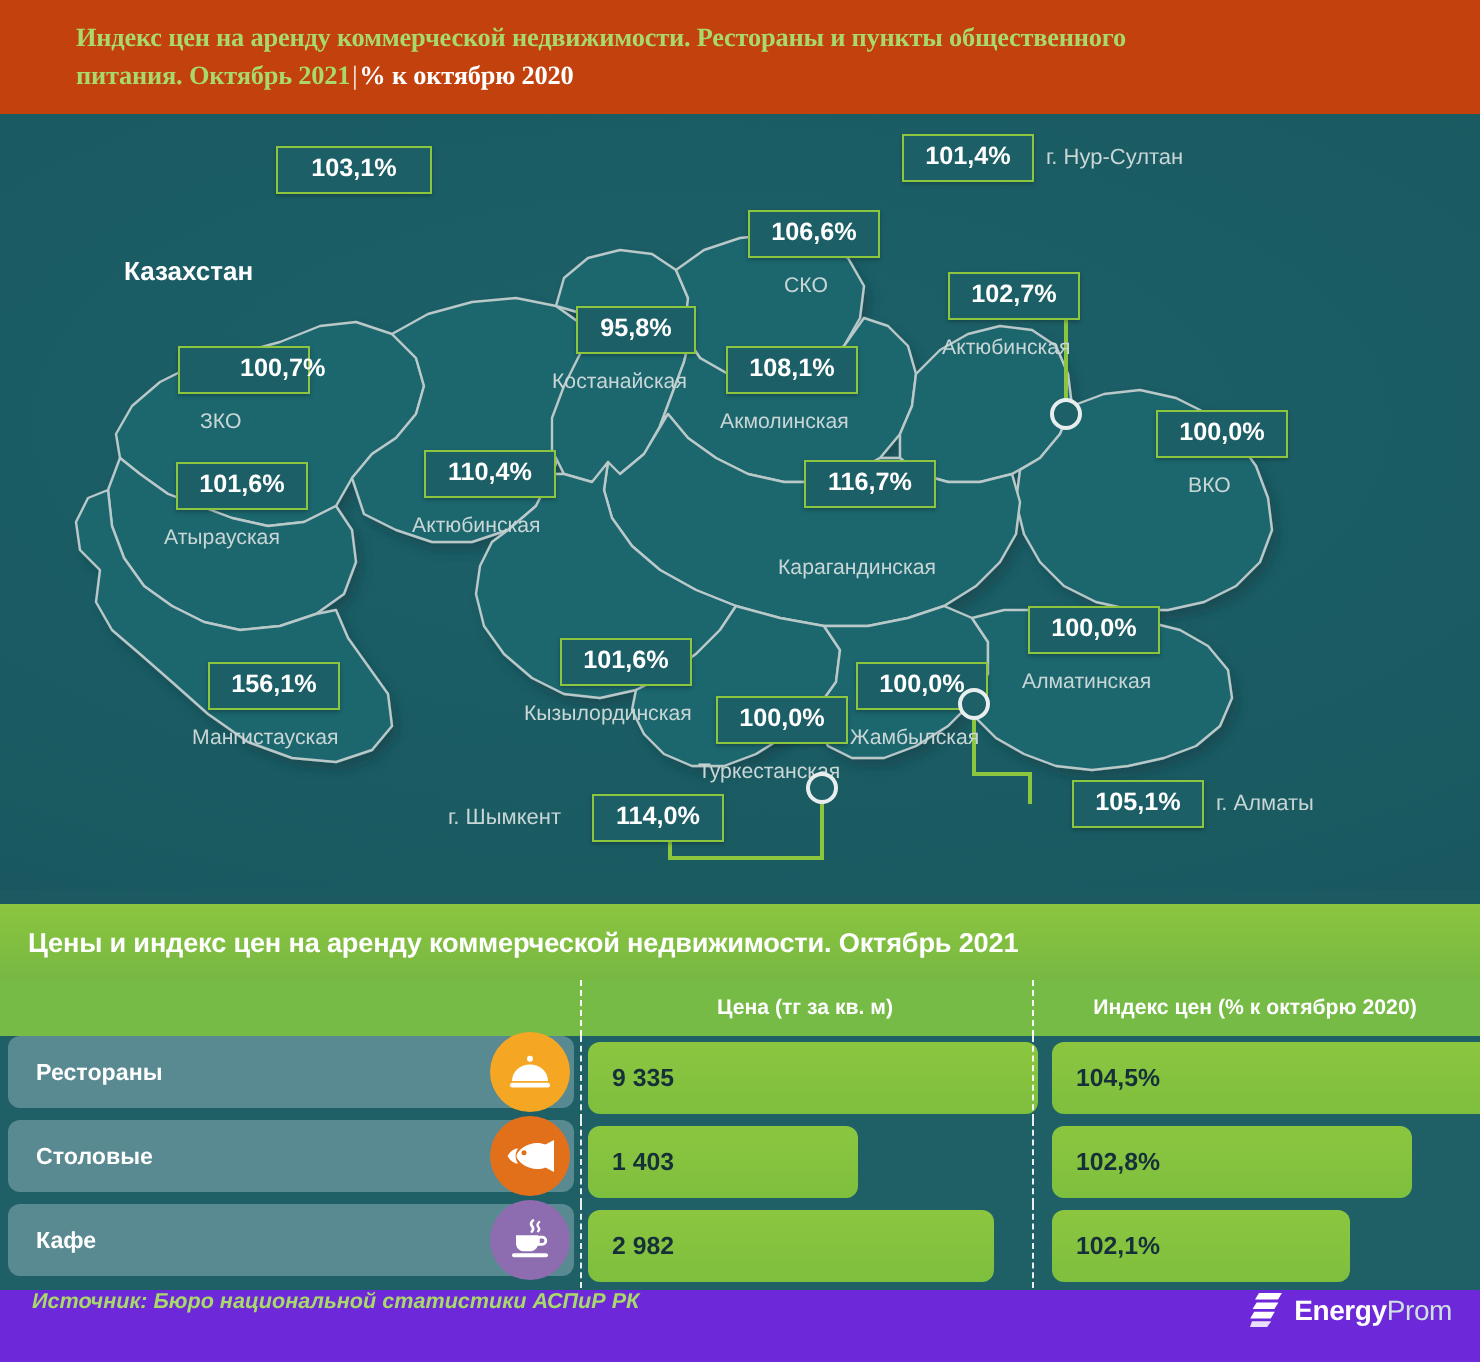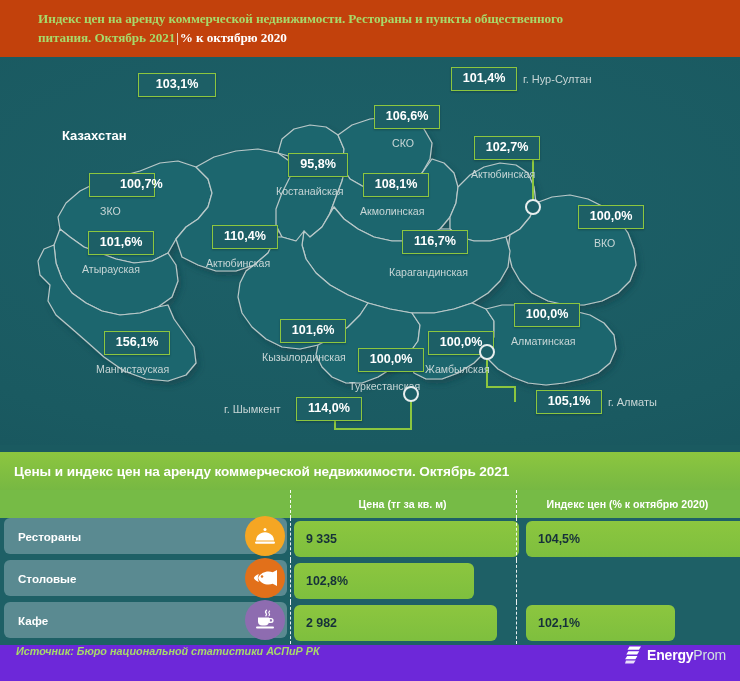--- a/index.html
+++ b/index.html
@@ -251,21 +251,21 @@
 
     <div class="rlabel" style="left:360px; top:103px;">Акмолинская</div>
     <div class="chip" style="left:363px; top:116px; width:66px;">108,1%</div>
 
     <div class="rlabel" style="left:471px; top:66px;">Актюбинская</div>
     <div class="chip" style="left:474px; top:79px; width:66px;">102,7%</div>
 
     <div class="rlabel" style="left:594px; top:135px;">ВКО</div>
     <div class="chip" style="left:578px; top:148px; width:66px;">100,0%</div>
 
-    <div class="rlabel" style="left:389px; top:164px;">Карагандинская</div>
+    <div class="rlabel" style="left:389px; top:176px;">Карагандинская</div>
     <div class="chip" style="left:402px; top:173px; width:66px;">116,7%</div>
 
     <div class="rlabel" style="left:262px; top:249px;">Кызылординская</div>
     <div class="chip" style="left:280px; top:262px; width:66px;">101,6%</div>
 
     <div class="rlabel" style="left:349px; top:278px;">Туркестанская</div>
     <div class="chip" style="left:358px; top:291px; width:66px;">100,0%</div>
 
     <div class="rlabel" style="left:425px; top:261px;">Жамбылская</div>
     <div class="chip" style="left:428px; top:274px; width:66px;">100,0%</div>
@@ -329,20 +329,25 @@
     <div class="trow">
       <div class="rowlabel">
         <span>Столовые</span>
         <span class="icon-badge" style="background:#e2701a;">
           <svg width="26" height="20" viewBox="0 0 26 20" fill="#ffffff">
             <path d="M16.5 3.5c-4.5 0-8.2 2.6-9.8 5.1-0.6 0.9-0.6 1.9 0 2.8 1.6 2.5 5.3 5.1 9.8 5.1 1.6 0 3-0.3 4.2-0.8l0 0L25 18V2l-4.3 2.3 0 0c-1.2-0.5-2.6-0.8-4.2-0.8z"></path>
             <circle cx="10" cy="8.4" r="1.25" fill="#e2701a"></circle>
             <path d="M7 6.2C5.2 6.2 3 7.6 1.8 10c1.2 2.4 3.4 3.8 5.2 3.8 -0.8-1.2-1.2-2.4-1.2-3.8S6.2 7.4 7 6.2z"></path>
           </svg>
         </span>
+      </div>
+      <div class="cellwrap first">
+        <div class="bar" style="width:60%;">
+          <span>1 403</span>
+        </div>
       </div>
       <div class="cellwrap first">
         <div class="bar" style="width:80%;">
           <span>102,8%</span>
         </div>
       </div>
       <div class="row-dash" style="left:290px;"></div>
       <div class="row-dash" style="left:516px;"></div>
     </div>
 

